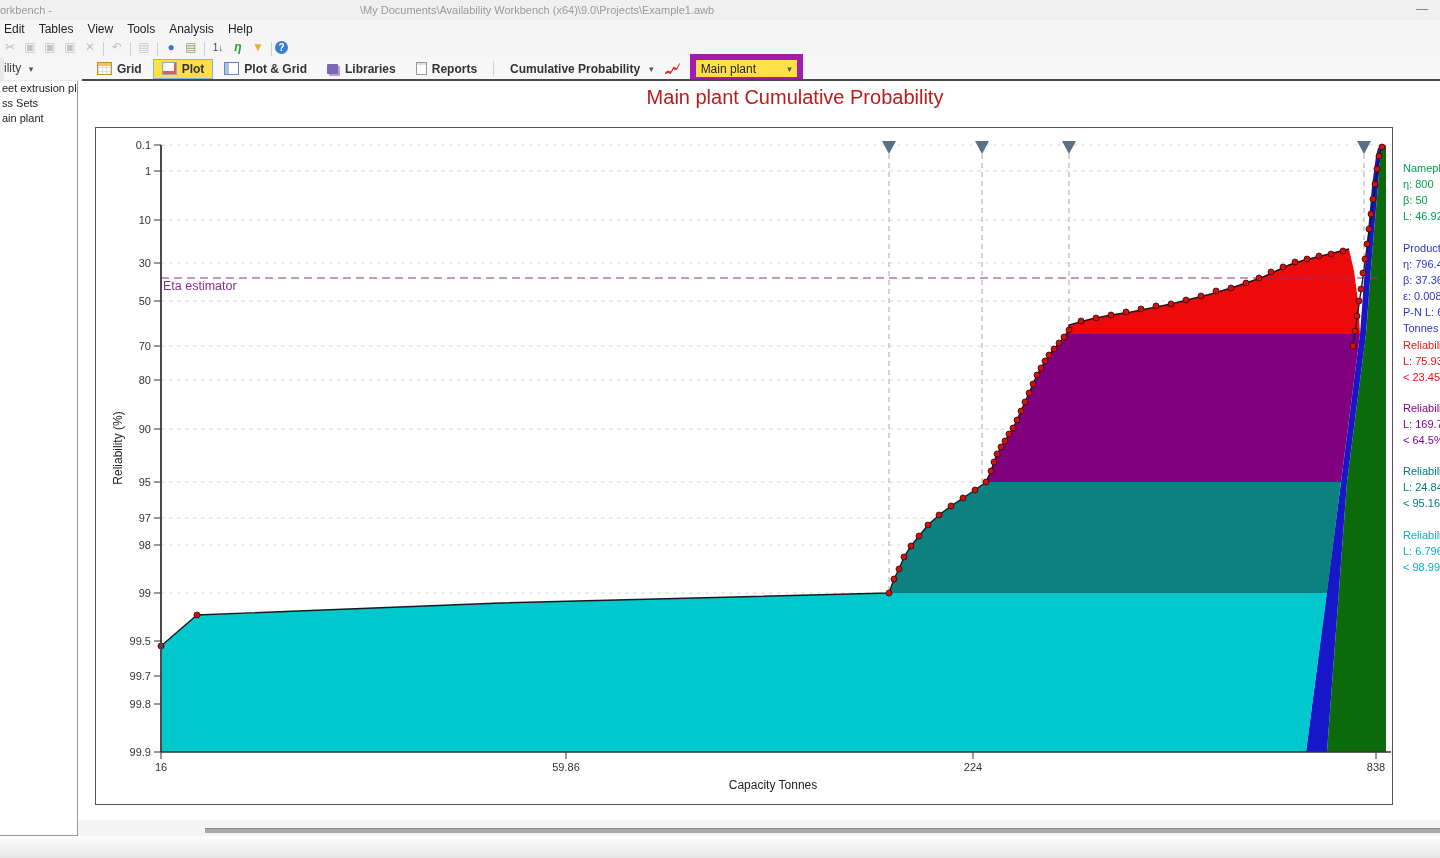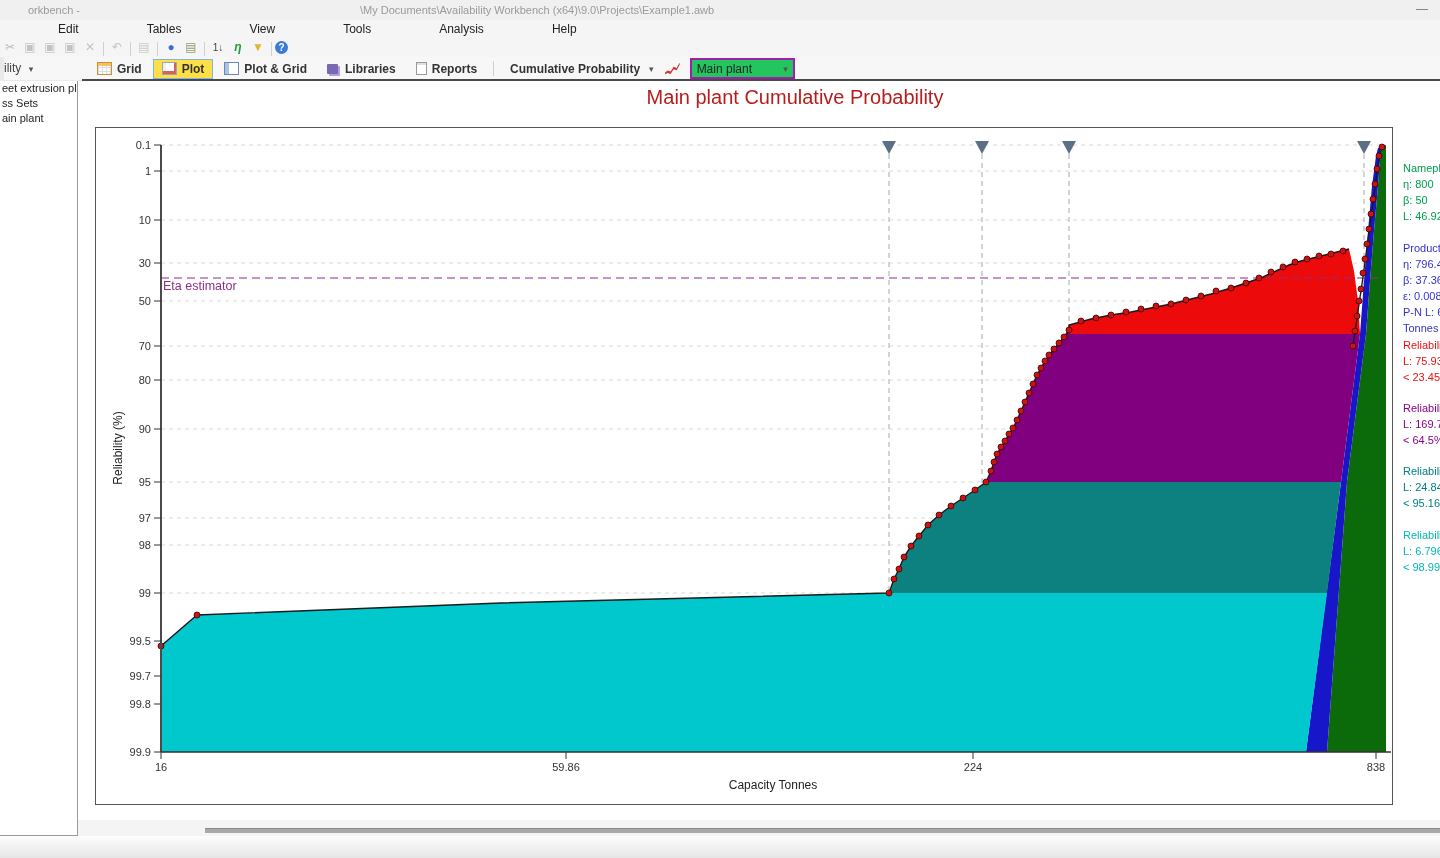--- a/index.html
+++ b/index.html
@@ -1,25 +1,25 @@
 <!DOCTYPE html>
 <html><head>
 <meta charset="utf-8">
 <style>
   html,body{margin:0;padding:0;}
   body{width:1440px;height:858px;overflow:hidden;position:relative;background:#e9e9e9;
        font-family:"Liberation Sans","DejaVu Sans",sans-serif;-webkit-font-smoothing:antialiased;}
   .abs{position:absolute;}
   
   #titlebar{left:0;top:0;width:1440px;height:20px;background:#f0f0f0;font-size:11px;color:#9a9a9a;}
-  #title-left{left:0;top:4px;padding-left:28px;}
+  #title-left{left:0;top:4px;}
   #title-path{left:360px;top:4px;}
   #min-btn{right:12px;top:2px;color:#777;font-size:12px;cursor:default;}
   #menubar{left:0;top:20px;width:1440px;height:18px;background:#f5f5f5;font-size:12px;color:#222;}
-  #menubar span{display:inline-block;padding:2px 10px 0 10px;margin-left:48px;}
+  #menubar span{display:inline-block;padding:2px 10px 0 4px;}
   #toolbar{left:0;top:38px;width:1440px;height:19px;background:#f5f5f5;border-bottom:1px solid #ececec;font-size:12px;}
   #toolbar .tb{display:inline-block;width:20px;text-align:center;padding-top:2px;}
   #toolbar .sep{display:inline-block;width:1px;height:14px;background:#d0d0d0;margin:2px 3px 0 3px;vertical-align:middle;}
   #toolbar .help-circle{display:inline-block;width:13px;height:13px;border-radius:50%;background:#3b7bd4;color:#fff;
        font-size:10px;font-weight:bold;text-align:center;line-height:13px;margin-top:2px;}
   
   #tabrow{left:4px;top:57px;width:1440px;height:23px;background:#f7f7f7;font-size:12px;color:#333;}
   #avail-dd{left:0;top:4px;color:#444;}
   #tabs{left:84px;top:0;height:23px;display:flex;align-items:center;gap:2px;}
   .tab{display:flex;align-items:center;gap:5px;padding:2px 8px;border:1px solid transparent;cursor:default;font-weight:bold;}
@@ -27,21 +27,21 @@
   .tab-ico{display:inline-block;}
   .tico-grid{width:13px;height:11px;background:#fff;border:1px solid #c89030;box-shadow:inset 0 3px 0 #f3c268;
     background-image:linear-gradient(#ddd 1px,transparent 1px),linear-gradient(90deg,#ddd 1px,transparent 1px);background-size:4px 4px;}
   .tico-plot{width:13px;height:11px;background:#fff;border:1px solid #98a8b8;box-shadow:inset -2px -3px 0 #d86060, inset 3px 0 0 #eee;}
   .tico-pg{width:13px;height:11px;background:#fff;border:1px solid #6688bb;box-shadow:inset 4px 0 0 #aac4e0;}
   .tico-lib{width:11px;height:10px;background:#7b68b5;border-radius:1px;box-shadow:2px 2px 0 #b39ddb;margin-right:2px;}
   .tico-rep{width:9px;height:11px;background:#fff;border:1px solid #999;box-shadow:inset 0 2px 0 #dde;}
   .ico-curve{width:15px;height:12px;background:#cc3333;clip-path:polygon(0 88%,20% 66%,40% 76%,60% 36%,80% 46%,100% 0,100% 18%,80% 64%,60% 56%,40% 96%,20% 88%,0 100%);}
   .caret{color:#555;font-size:9px;margin-left:4px;}
   .vsep{width:1px;height:15px;background:#cfcfcf;margin:0 5px;}
-  #plant-combo{display:flex;align-items:center;width:96px;height:17px;border:2px solid #a21caf;background:#22c55e;padding-left:5px;margin-left:8px;}
+  #plant-combo{display:flex;align-items:center;width:96px;height:17px;border:6px solid #a21caf;background:#fde047;padding-left:5px;margin-left:8px;}
   #plant-combo .val{flex:1;font-size:12px;color:#222;}
   #plant-combo .dd{width:14px;text-align:center;color:#555;font-size:9px;}
   #rule{left:82px;top:79px;width:1358px;height:2px;background:#4a4a4a;}
   
   #sidebar{left:0;top:81px;width:77px;height:754px;background:#fff;border-right:1px solid #9a9a9a;border-bottom:1px solid #9a9a9a;overflow:hidden;}
   #sidebar .si{font-size:11px;color:#222;padding:1px 0 2px 2px;white-space:nowrap;cursor:default;}
   
   #content{left:78px;top:81px;width:1362px;height:755px;background:#fff;}
   #plot-title{left:600px;top:86px;width:390px;text-align:center;font-size:20px;color:#b91c1c;}
   #panel{left:95px;top:127px;width:1296px;height:676px;border:1px solid #555;background:#fff;}

